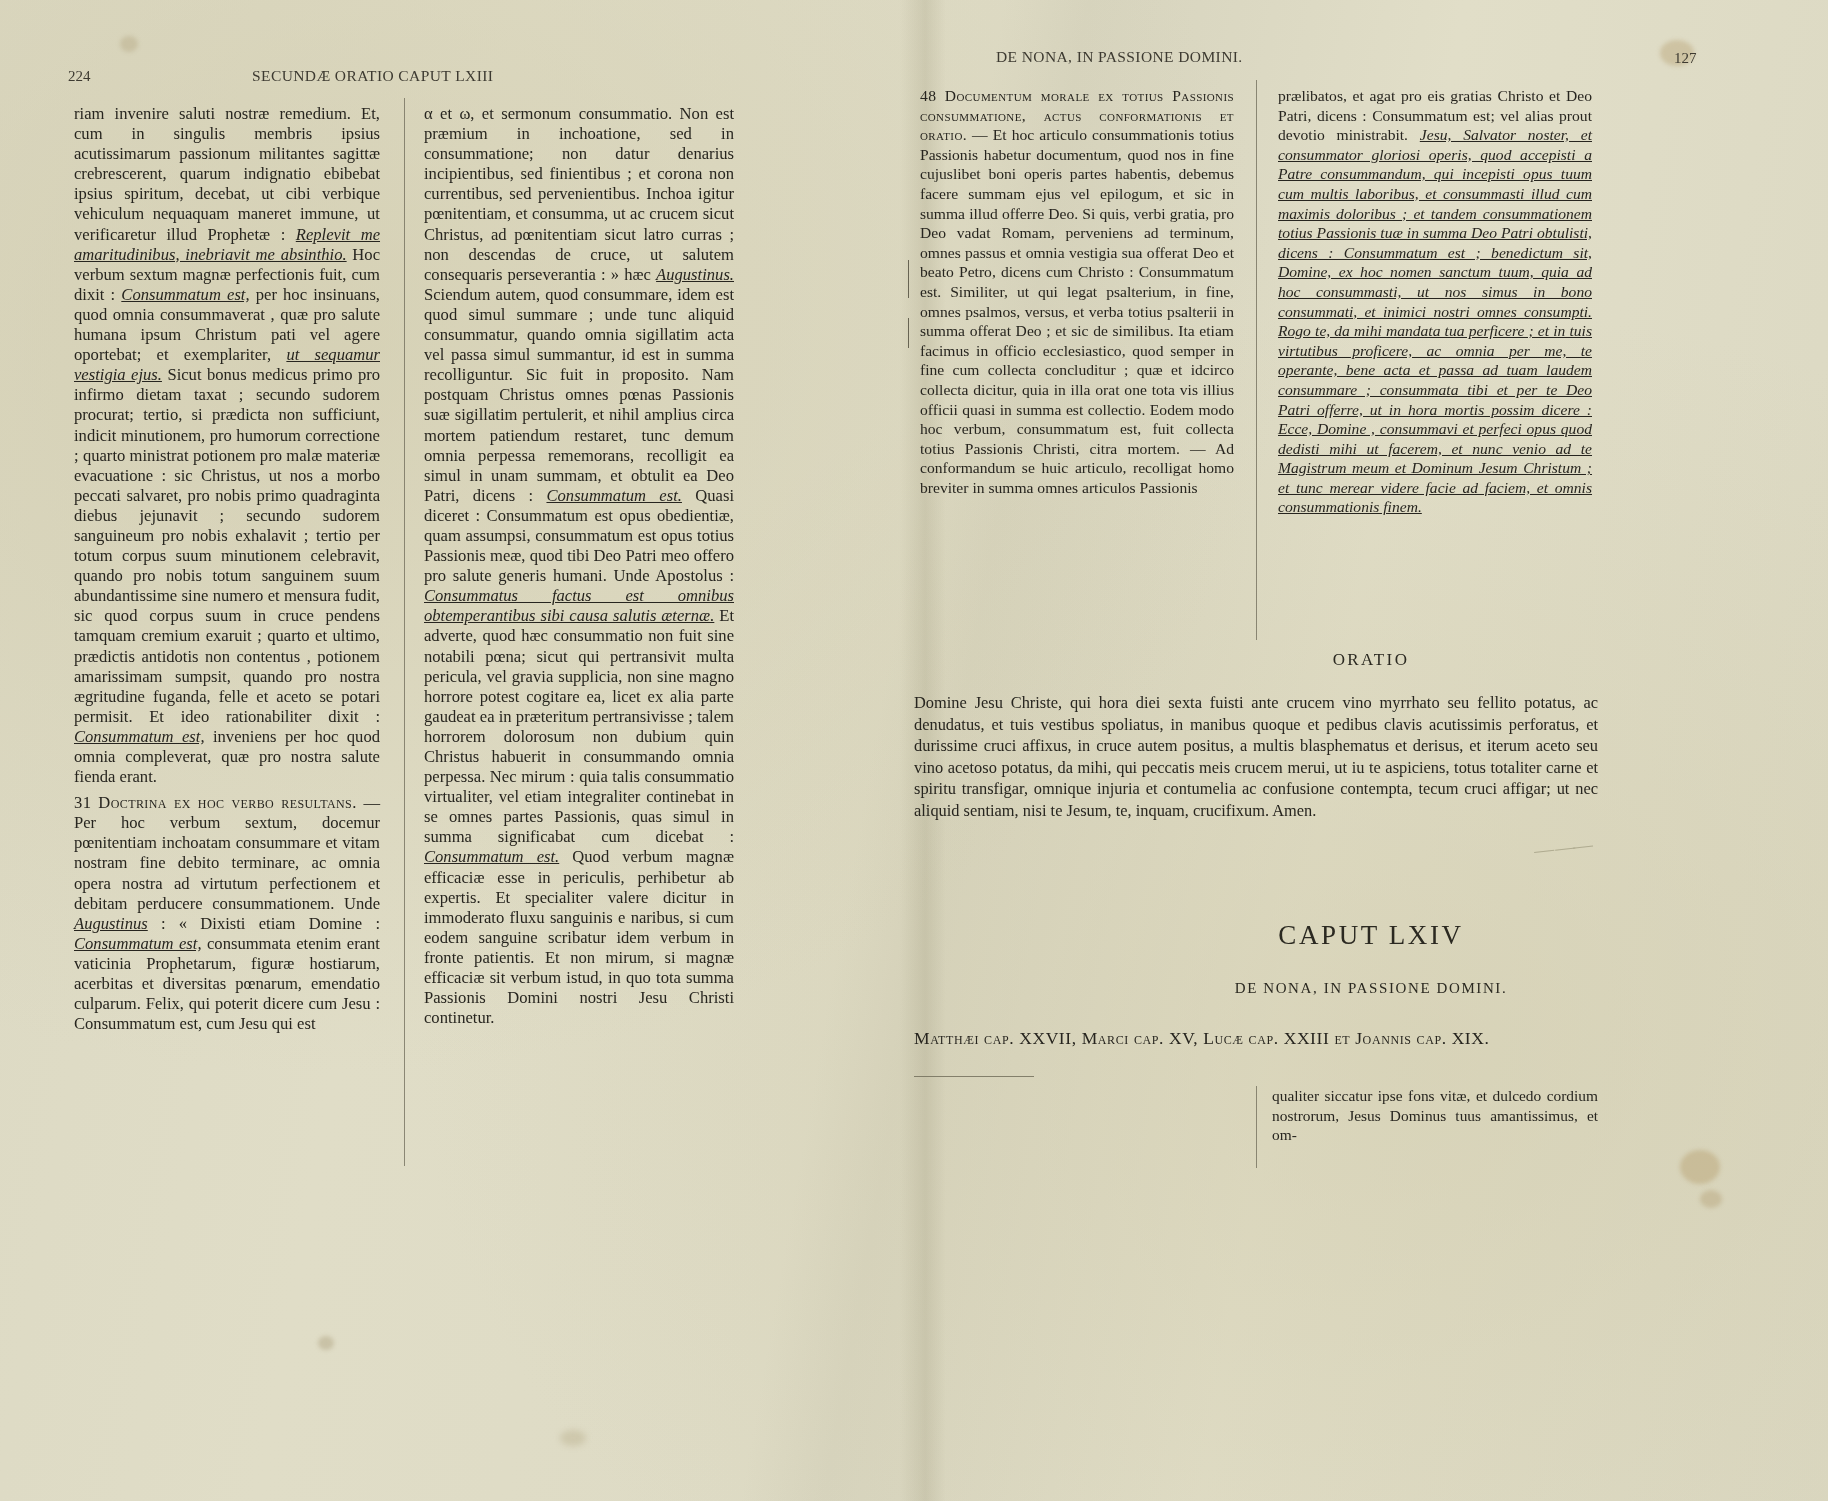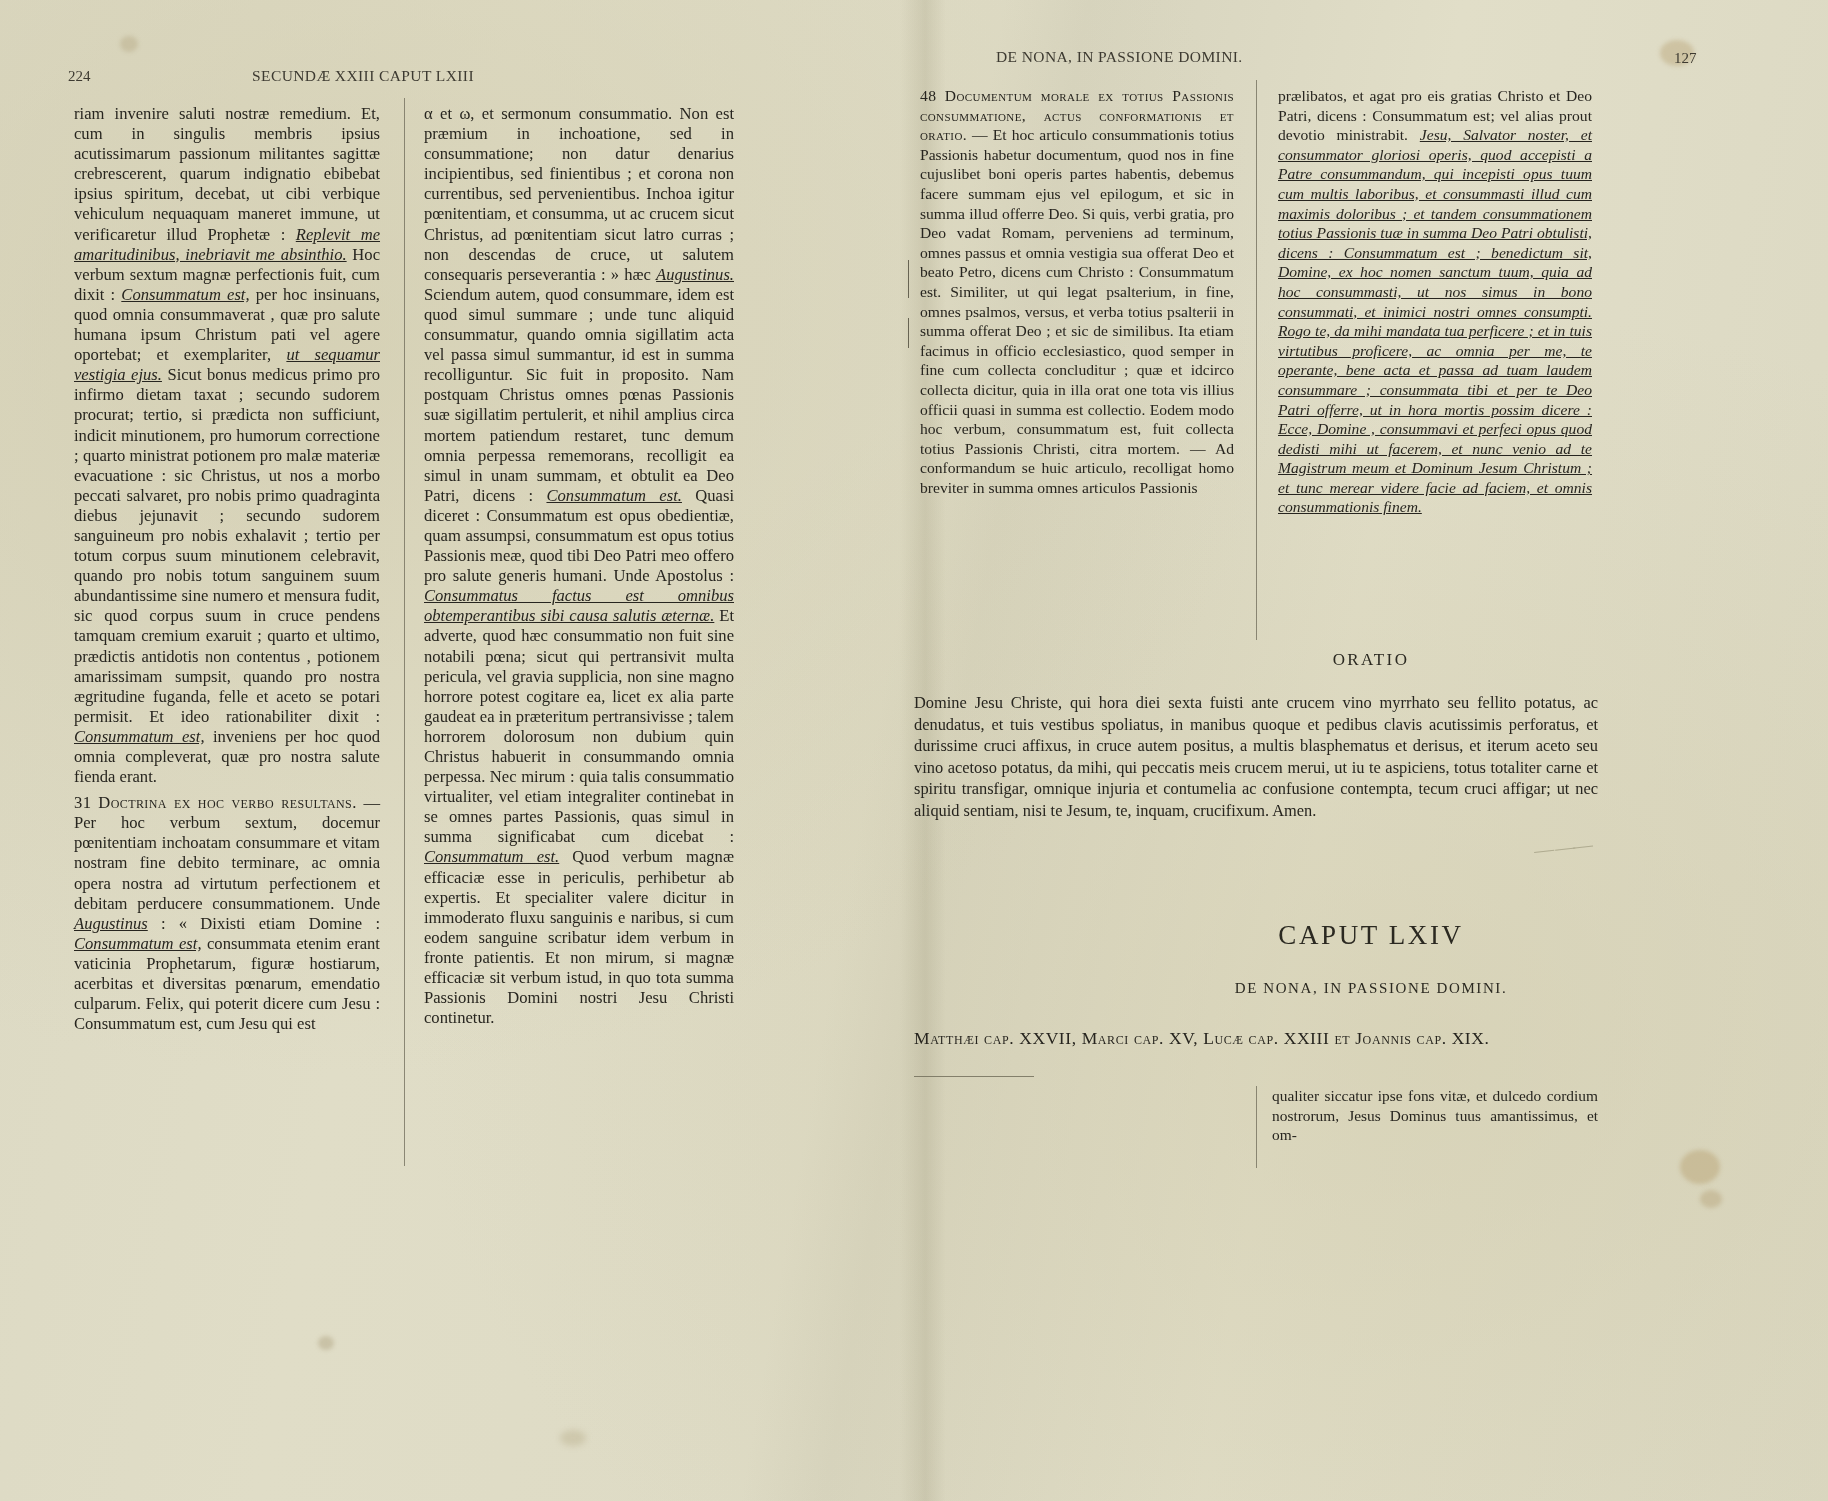--- a/index.html
+++ b/index.html
@@ -169,21 +169,21 @@
   <div class="spot" style="left:1700px; top:1190px; width:22px; height:18px; background:rgba(166,140,88,0.3); filter:blur(2px);"></div>
   <div class="spot" style="left:318px; top:1336px; width:16px; height:14px; background:rgba(150,132,92,0.3); filter:blur(2px);"></div>
   <div class="spot" style="left:120px; top:36px; width:18px; height:16px; background:rgba(160,142,100,0.28); filter:blur(2px);"></div>
   <div class="spot" style="left:560px; top:1430px; width:26px; height:16px; background:rgba(160,142,100,0.25); filter:blur(3px);"></div>
 
   <div class="gutter"></div>
 
   <div class="leaf left">
 
     <div class="folio" style="left:68px; top:68px;">224</div>
-    <div class="runhead sc" style="left:252px; top:67px;">SECUNDÆ XXIII CAPUT LXIII</div>
+    <div class="runhead sc" style="left:252px; top:67px;">SECUNDÆ ORATIO CAPUT LXIII</div>
 
     <div class="col l-col" style="left:68px; top:98px; width:318px;">
       <p>
         <span>riam invenire saluti nostræ remedium. Et, cum in singulis membris ipsius acutissimarum passionum militantes sagittæ crebrescerent, quarum indignatio ebibebat ipsius spiritum, decebat, ut cibi verbique vehiculum nequaquam maneret immune, ut verificaretur illud Prophetæ : </span><span class="it">Replevit me amaritudinibus, inebriavit me absinthio.</span><span> Hoc verbum sextum magnæ perfectionis fuit, cum dixit : </span><span class="it">Consummatum est,</span><span> per hoc insinuans, quod omnia consummaverat , quæ pro salute humana ipsum Christum pati vel agere oportebat; et exemplariter, </span><span class="it">ut sequamur vestigia ejus.</span><span> Sicut bonus medicus primo pro infirmo dietam taxat ; secundo sudorem procurat; tertio, si prædicta non sufficiunt, indicit minutionem, pro humorum correctione ; quarto ministrat potionem pro malæ materiæ evacuatione : sic Christus, ut nos a morbo peccati salvaret, pro nobis primo quadraginta diebus jejunavit ; secundo sudorem sanguineum pro nobis exhalavit ; tertio per totum corpus suum minutionem celebravit, quando pro nobis totum sanguinem suum abundantissime sine numero et mensura fudit, sic quod corpus suum in cruce pendens tamquam cremium exaruit ; quarto et ultimo, prædictis antidotis non contentus , potionem amarissimam sumpsit, quando pro nostra ægritudine fuganda, felle et aceto se potari permisit. Et ideo rationabiliter dixit : </span><span class="it">Consummatum est,</span><span> inveniens per hoc quod omnia compleverat, quæ pro nostra salute fienda erant.</span>
       </p>
       <p style="margin-top:2px;">
         <span class="num">31</span>
         <span class="sc">Doctrina ex hoc verbo resultans.</span><span> — Per hoc verbum sextum, docemur pœnitentiam inchoatam consummare et vitam nostram fine debito terminare, ac omnia opera nostra ad virtutum perfectionem et debitam perducere consummationem. Unde </span><span class="it">Augustinus</span><span> : « Dixisti etiam Domine : </span><span class="it">Consummatum est,</span><span> consummata etenim erant vaticinia Prophetarum, figuræ hostiarum, acerbitas et diversitas pœnarum, emendatio culparum. Felix, qui poterit dicere cum Jesu : Consummatum est, cum Jesu qui est</span>
       </p>
     </div>

